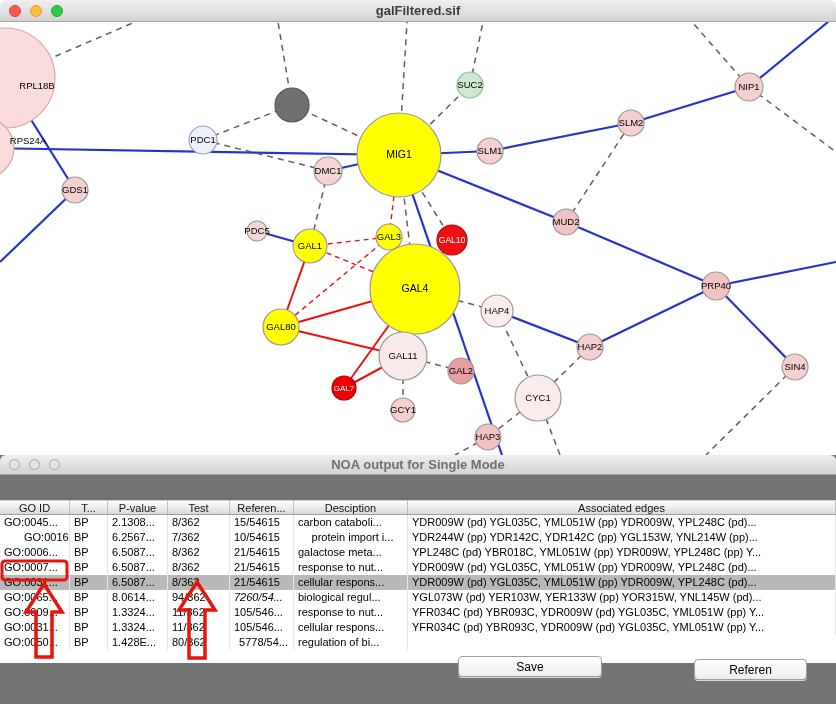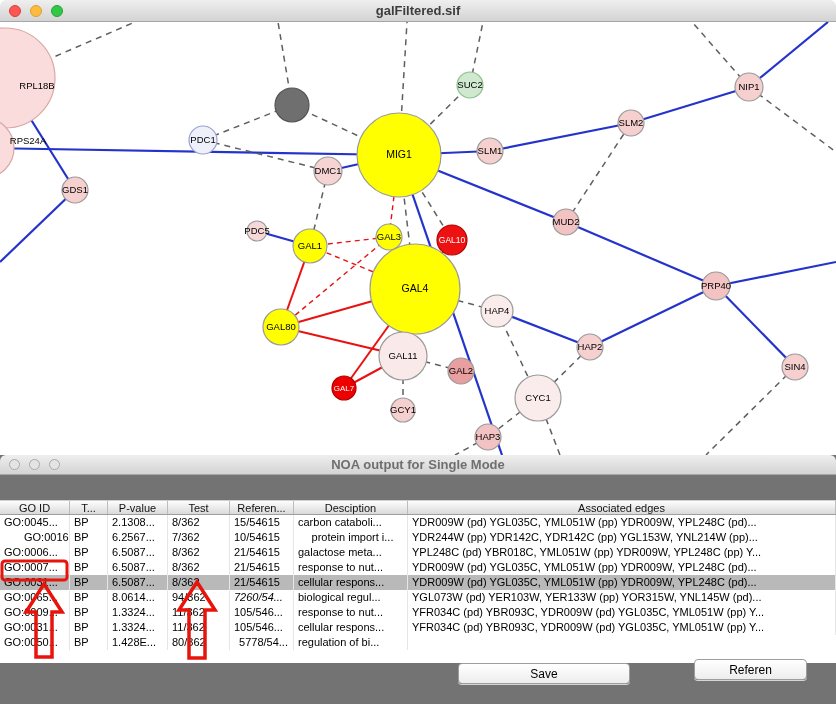--- a/index.html
+++ b/index.html
@@ -29,21 +29,21 @@
   .th{font-size:11px;line-height:14px;text-align:center;color:#111;
       border-right:1px solid #bdbdbd;box-sizing:border-box;overflow:hidden;white-space:nowrap;}
   #tbody{background:#fff;min-height:148px;}
   .trow{display:flex;height:15px;}
   .trow.selected{background:#b9b9b9;}
   .td{font-size:11px;line-height:15px;padding-left:4px;color:#000;
       border-right:1px solid #e6e6e6;box-sizing:border-box;overflow:hidden;white-space:nowrap;}
   .btn{position:absolute;height:21px;border:1px solid #9d9d9d;border-radius:4px;
        background:linear-gradient(#ffffff,#ededed);font-size:12px;color:#000;
        font-family:"Liberation Sans",sans-serif;box-shadow:0 1px 0 rgba(255,255,255,.7);}
-  #btn-save{left:458px;top:208px;width:172px;}
+  #btn-save{left:458px;top:201px;width:144px;}
   #btn-cancel{left:694px;top:204px;width:113px;}
   #annot{position:absolute;left:0;top:0;z-index:50;pointer-events:none;}
 </style>
 </head>
 <body>
 
 <div class="window" id="win-graph">
   <div class="titlebar">
     <div class="lights">
       <span class="light red"></span>

